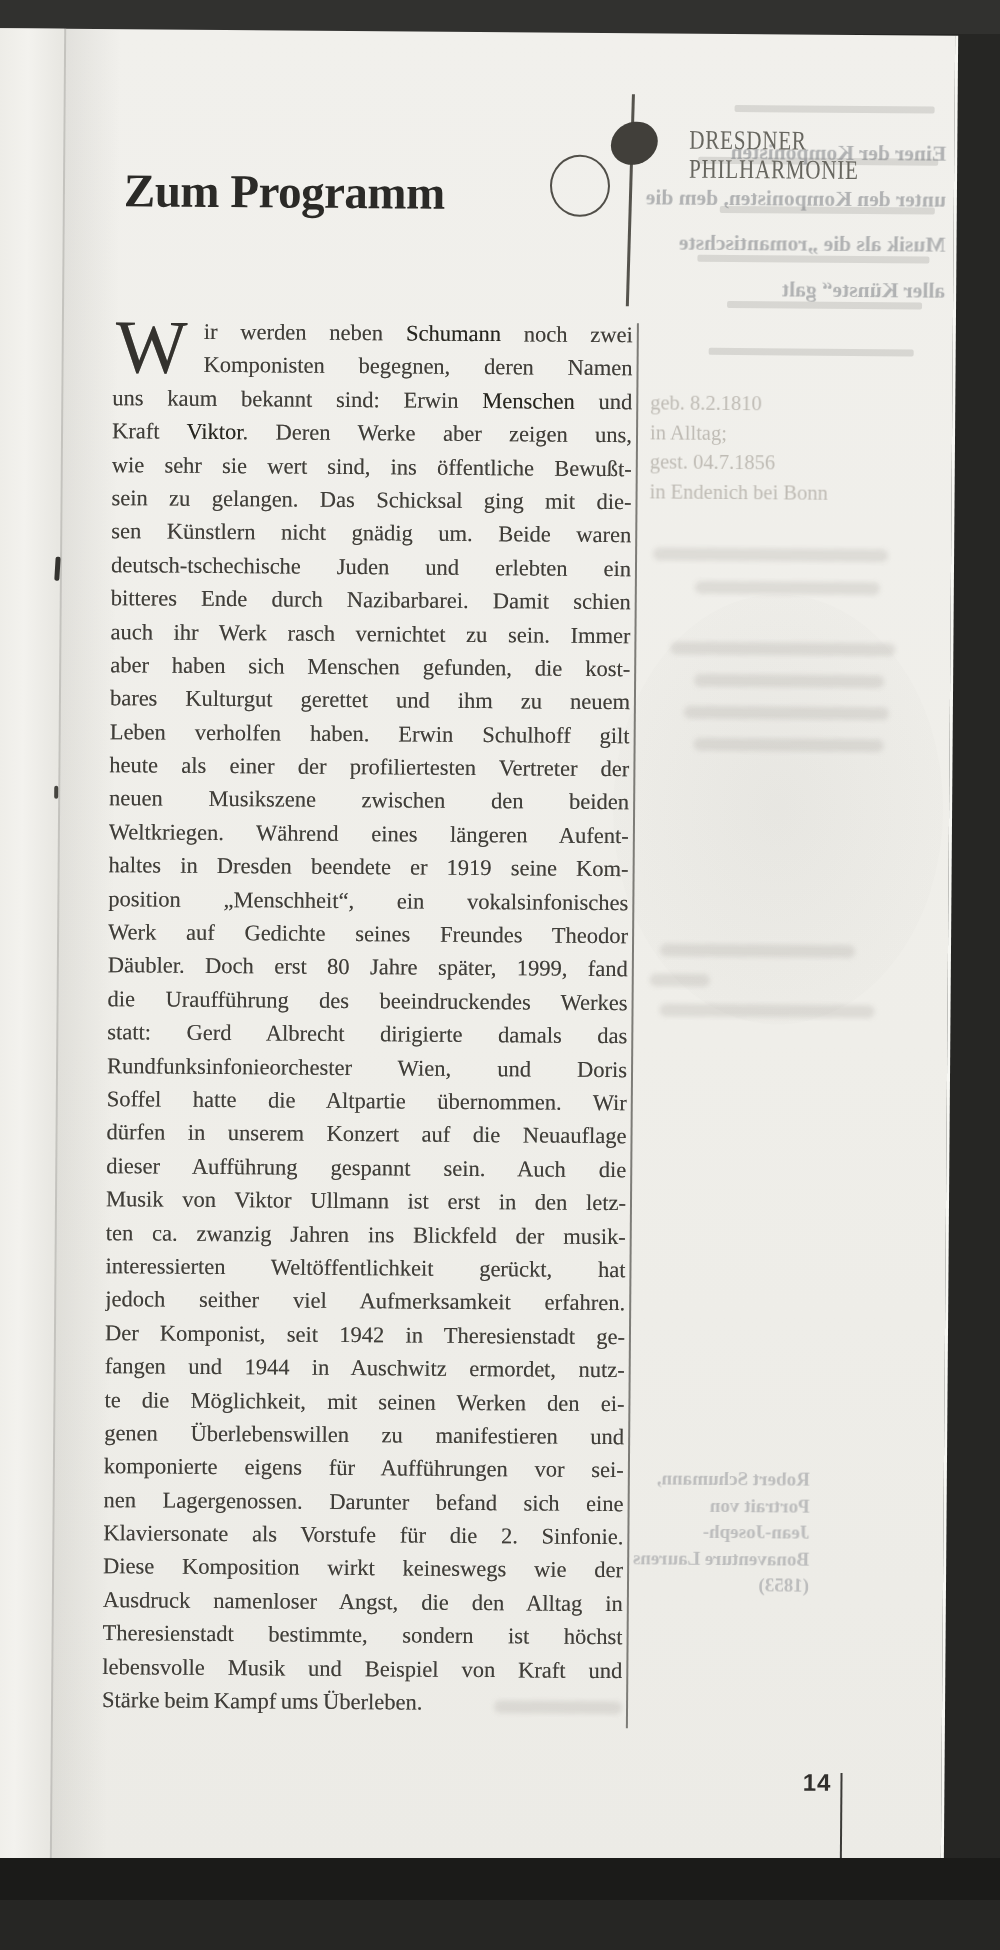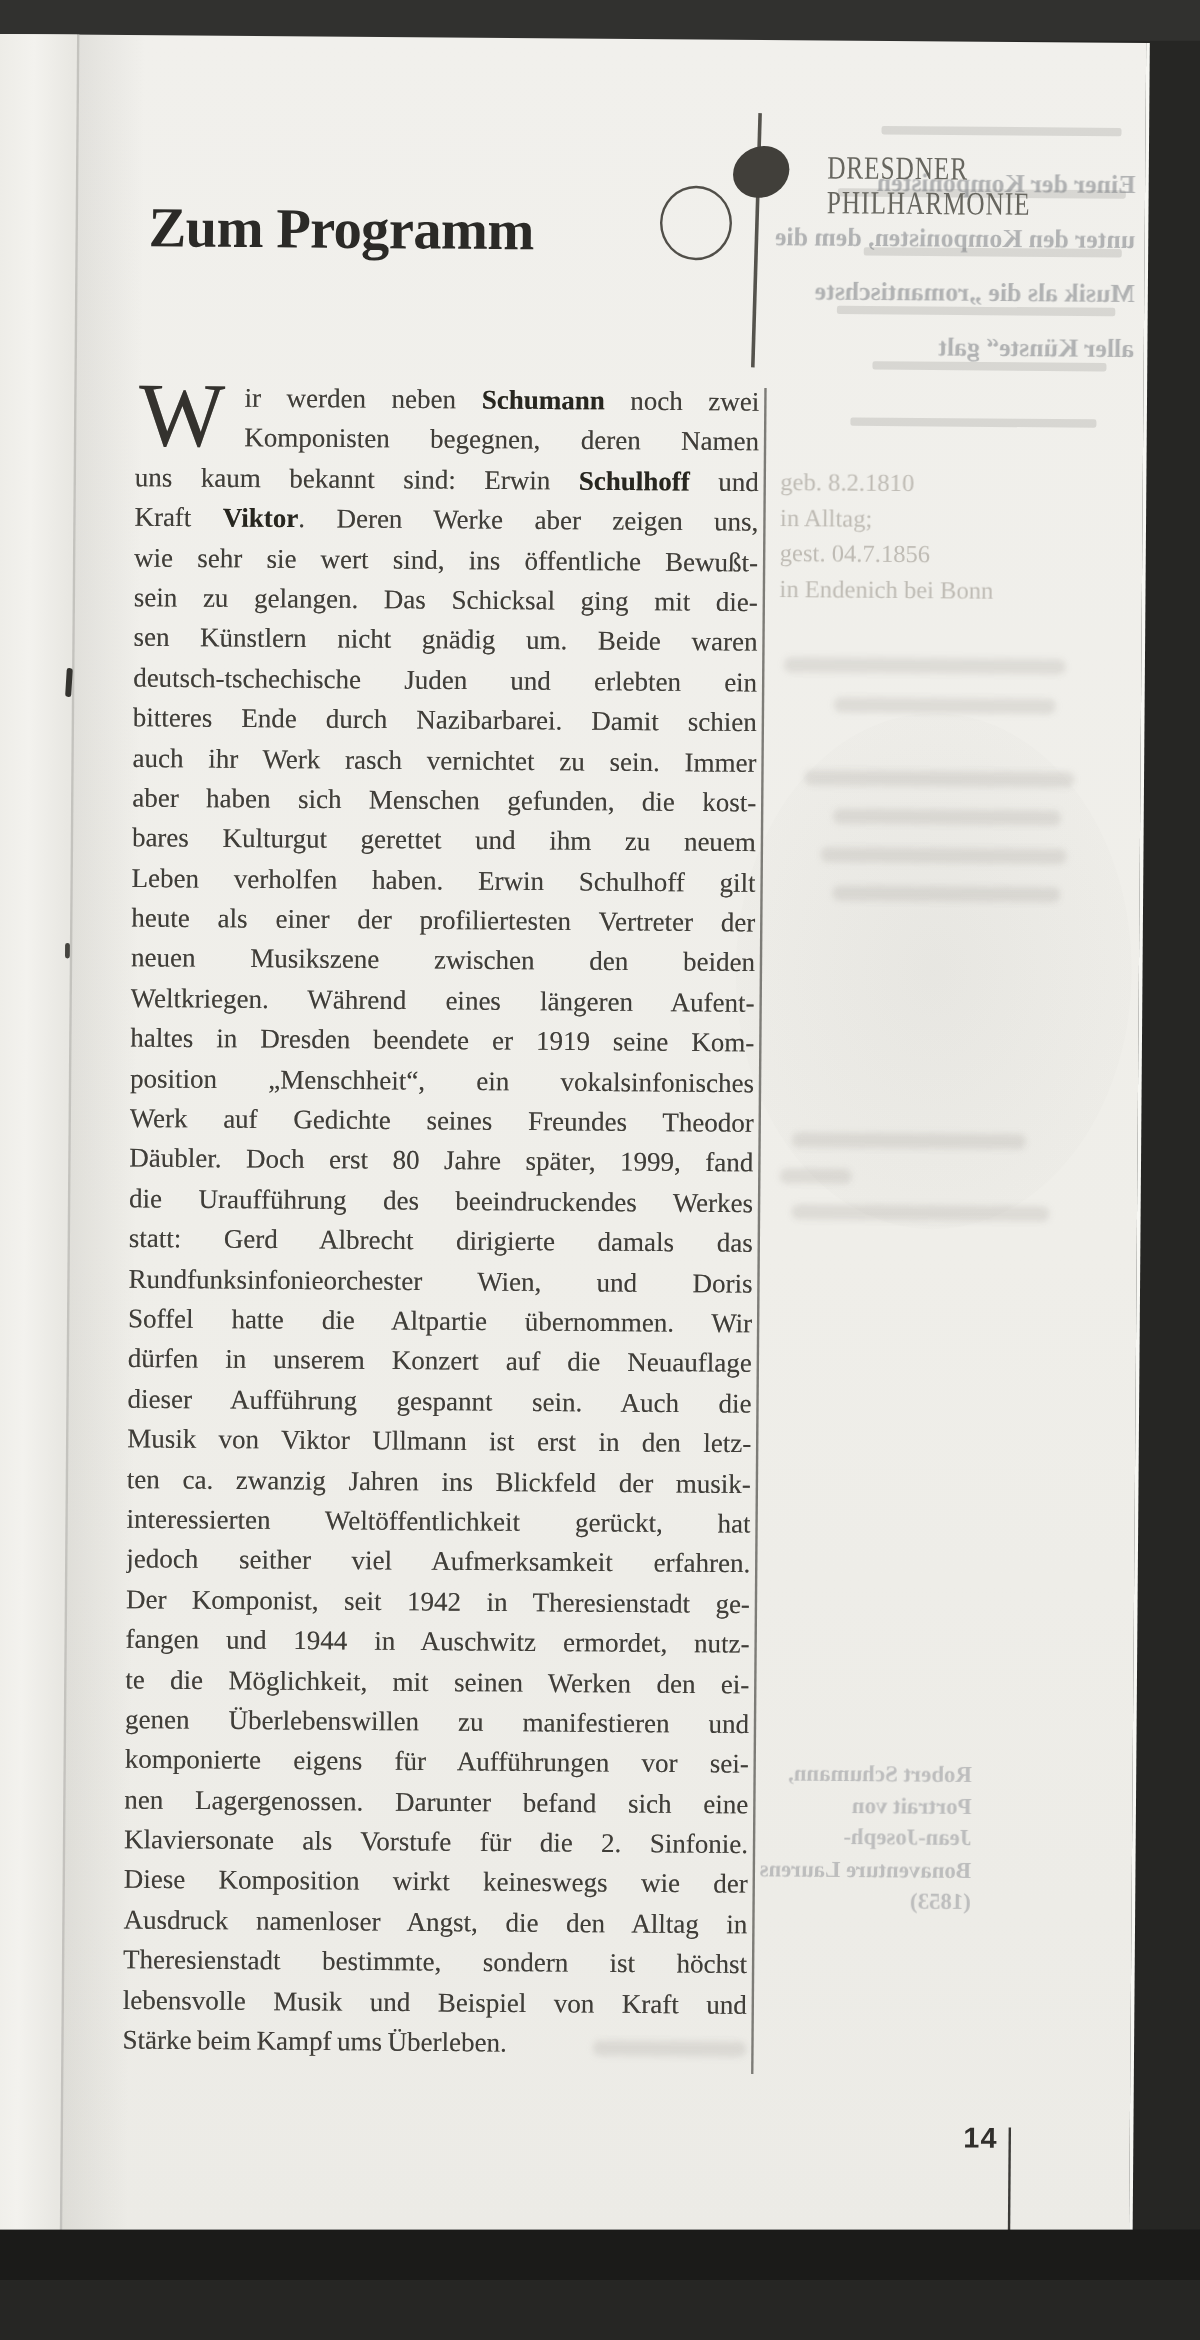--- a/index.html
+++ b/index.html
@@ -29,21 +29,21 @@
 
   .title{position:absolute;left:126px;top:134px;font-size:47px;line-height:54px;font-weight:700;
          letter-spacing:-0.5px;color:#2b2a27;}
 
   
   .article{position:absolute;left:116px;top:285px;width:520px;color:#403e39;
            font-size:22.5px;word-spacing:-1px;text-shadow:0 0 0.4px rgba(64,62,57,0.55);}
   .bline{height:33.4px;line-height:33.4px;text-align:justify;text-align-last:justify;overflow:hidden;}
   .bline.last{text-align-last:left;}
   .bline.ind{padding-left:91px;}
-  .bline .bold{font-weight:700;color:#27261f;}
+  .bline .bold{font-weight:400;color:#27261f;}
   .dropcap{position:absolute;left:3px;top:-6px;font-size:76px;line-height:76px;color:#34322e;}
 
   .colrule{position:absolute;left:640px;top:290px;width:1.5px;height:1405px;background:#7d7c77;}
   .pagenum{position:absolute;left:816px;top:1734px;width:30px;text-align:right;
            font-family:"Liberation Sans",sans-serif;font-weight:700;font-size:24px;color:#312f2c;letter-spacing:1px;}
   .pagenum-rule{position:absolute;left:855px;top:1738px;width:1.5px;height:95px;background:#3c3b38;}
 
   
   .mirror{transform:scaleX(-1);transform-origin:center;}
   .bleed-headline{position:absolute;left:618px;top:96px;width:330px;font-weight:700;font-size:21.5px;
@@ -133,21 +133,21 @@
       <div>DRESDNER</div>
       <div>PHILHARMONIE</div>
     </div>
 
     <div class="title">Zum Programm</div>
 
     <div class="article">
       <span class="dropcap">W</span>
     <div class="bline ind"><span>ir werden neben </span><span class="bold">Schumann</span><span> noch zwei</span></div>
         <div class="bline ind"><span>Komponisten begegnen, deren Namen</span></div>
-        <div class="bline"><span>uns kaum bekannt sind: Erwin </span><span class="bold">Schulhoff</span><span> und</span></div>
+        <div class="bline"><span>uns kaum bekannt sind: Erwin </span><span class="bold">Menschen</span><span> und</span></div>
         <div class="bline"><span>Kraft </span><span class="bold">Viktor</span><span>. Deren Werke aber zeigen uns,</span></div>
         <div class="bline"><span>wie sehr sie wert sind, ins öffentliche Bewußt-</span></div>
         <div class="bline"><span>sein zu gelangen. Das Schicksal ging mit die-</span></div>
         <div class="bline"><span>sen Künstlern nicht gnädig um. Beide waren</span></div>
         <div class="bline"><span>deutsch-tschechische Juden und erlebten ein</span></div>
         <div class="bline"><span>bitteres Ende durch Nazibarbarei. Damit schien</span></div>
         <div class="bline"><span>auch ihr Werk rasch vernichtet zu sein. Immer</span></div>
         <div class="bline"><span>aber haben sich Menschen gefunden, die kost-</span></div>
         <div class="bline"><span>bares Kulturgut gerettet und ihm zu neuem</span></div>
         <div class="bline"><span>Leben verholfen haben. Erwin Schulhoff gilt</span></div>

